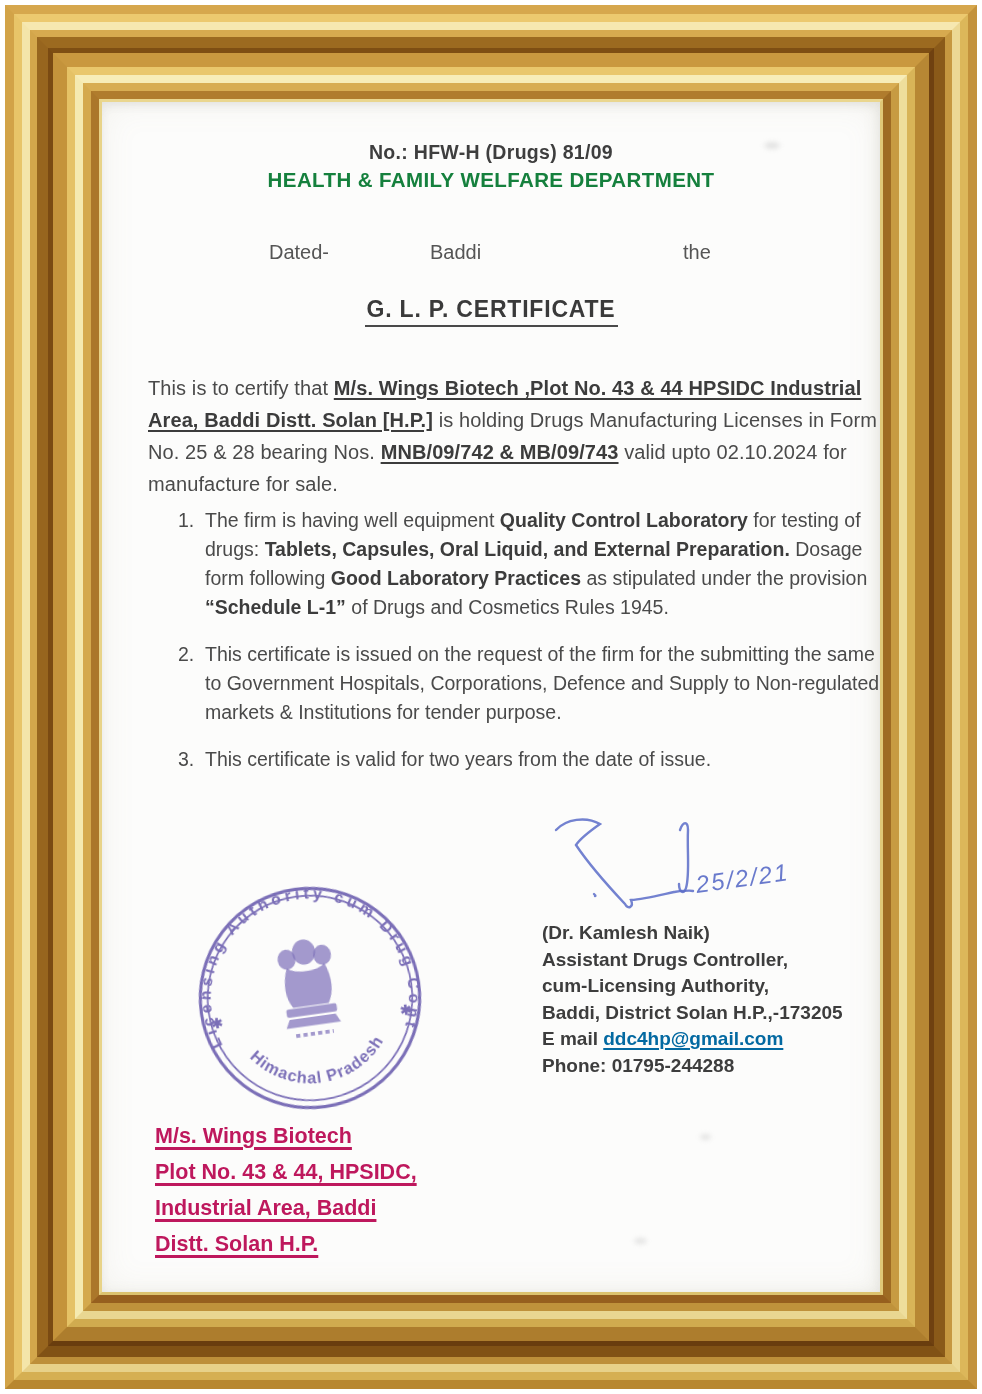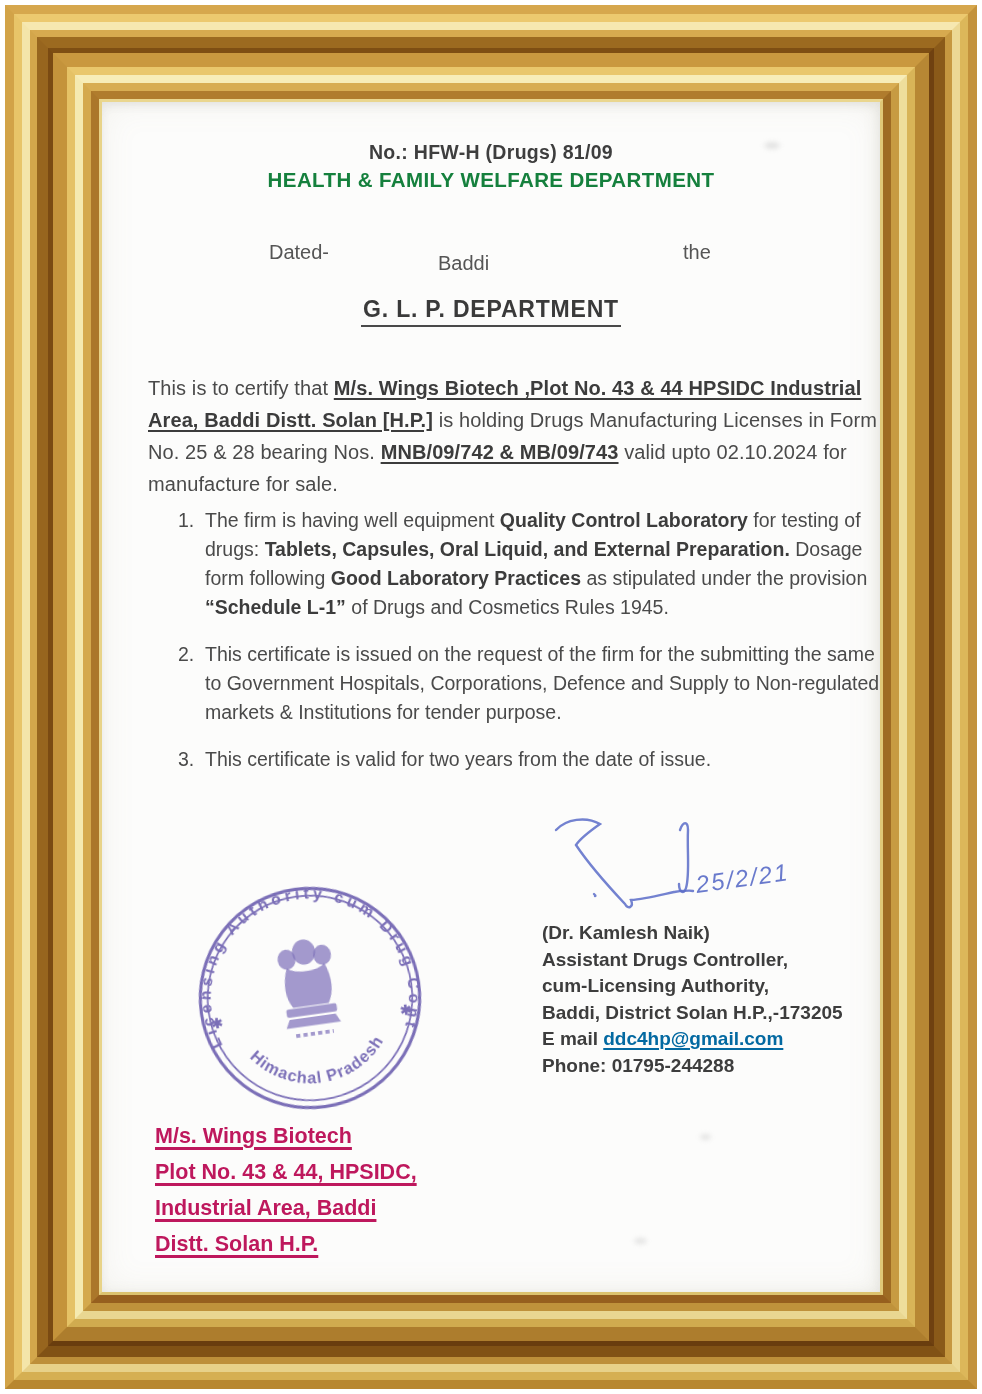--- a/index.html
+++ b/index.html
@@ -29,21 +29,21 @@
   .u{text-decoration:underline;text-decoration-thickness:2px;text-underline-offset:3px;}
   
   .header{top:36px;left:0;right:0;text-align:center;line-height:28px;letter-spacing:.3px;}
   .hl1{font-size:19.5px;font-weight:700;color:#3e3e3e;}
   .hl2{font-size:20.5px;font-weight:700;color:#15803d;letter-spacing:.4px;}
   .hl3{font-size:20.5px;font-weight:700;color:#3e3e3e;}
   .hl3 .sub{font-size:17px;}
   
   .date-row{top:139px;left:0;right:0;height:26px;font-size:20px;color:#555;}
   .date-row span{position:absolute;}
-  .dt1{left:145px;margin-left:22px;} .dt2{left:336px;margin-top:11px;} .dt3{left:581px;}
+  .dt1{left:145px;margin-left:22px;} .dt2{left:328px;} .dt3{left:581px;}
   
   .title-row{top:194px;left:0;right:0;text-align:center;}
   .title-row span{display:inline-block;font-size:23px;font-weight:700;color:#3a3a3a;letter-spacing:.8px;
                   border-bottom:2.5px solid #4a4a4a;padding:0 2px 2px 2px;}
   
   .intro{top:250px;left:46px;width:740px;font-size:20px;line-height:32px;letter-spacing:.1px;}
   
   .list{top:404px;left:76px;width:716px;}
   .item{display:flex;margin-bottom:18px;font-size:19.5px;line-height:29px;}
   .item .num{flex:none;width:27px;}
@@ -94,21 +94,21 @@
                  <div class="hl2">HEALTH &amp; FAMILY WELFARE DEPARTMENT</div>
                </div>
 
                <div class="abs date-row">
                  <span class="dt1">Dated-</span>
                  <span class="dt2">Baddi</span>
                  <span class="dt3">the</span>
                </div>
 
                <div class="abs title-row">
-                 <span>G. L. P. DEPARTMENT</span>
+                 <span>G. L. P. CERTIFICATE</span>
                </div>
 
                <p class="abs intro"><span>This is to certify that </span><span class="b u">M/s. Wings Biotech ,Plot No. 43 &amp; 44 HPSIDC Industrial Area, Baddi Distt. Solan [H.P.]</span><span> is holding Drugs Manufacturing Licenses in Form No. 25 &amp; 28 bearing Nos. </span><span class="b u">MNB/09/742 &amp; MB/09/743</span><span> valid upto 02.10.2024 for manufacture for sale.</span></p>
 
                <div class="abs list">
                  <div class="item">
                    <span class="num">1.</span>
                    <span class="body"><span>The firm is having well equipment </span><span class="b">Quality Control Laboratory</span><span> for testing of drugs: </span><span class="b">Tablets, Capsules, Oral Liquid, and External Preparation.</span><span> Dosage form following </span><span class="b">Good Laboratory Practices</span><span> as stipulated under the provision </span><span class="b">“Schedule L-1”</span><span> of Drugs and Cosmetics Rules 1945.</span></span>
                  </div>
                  <div class="item">

